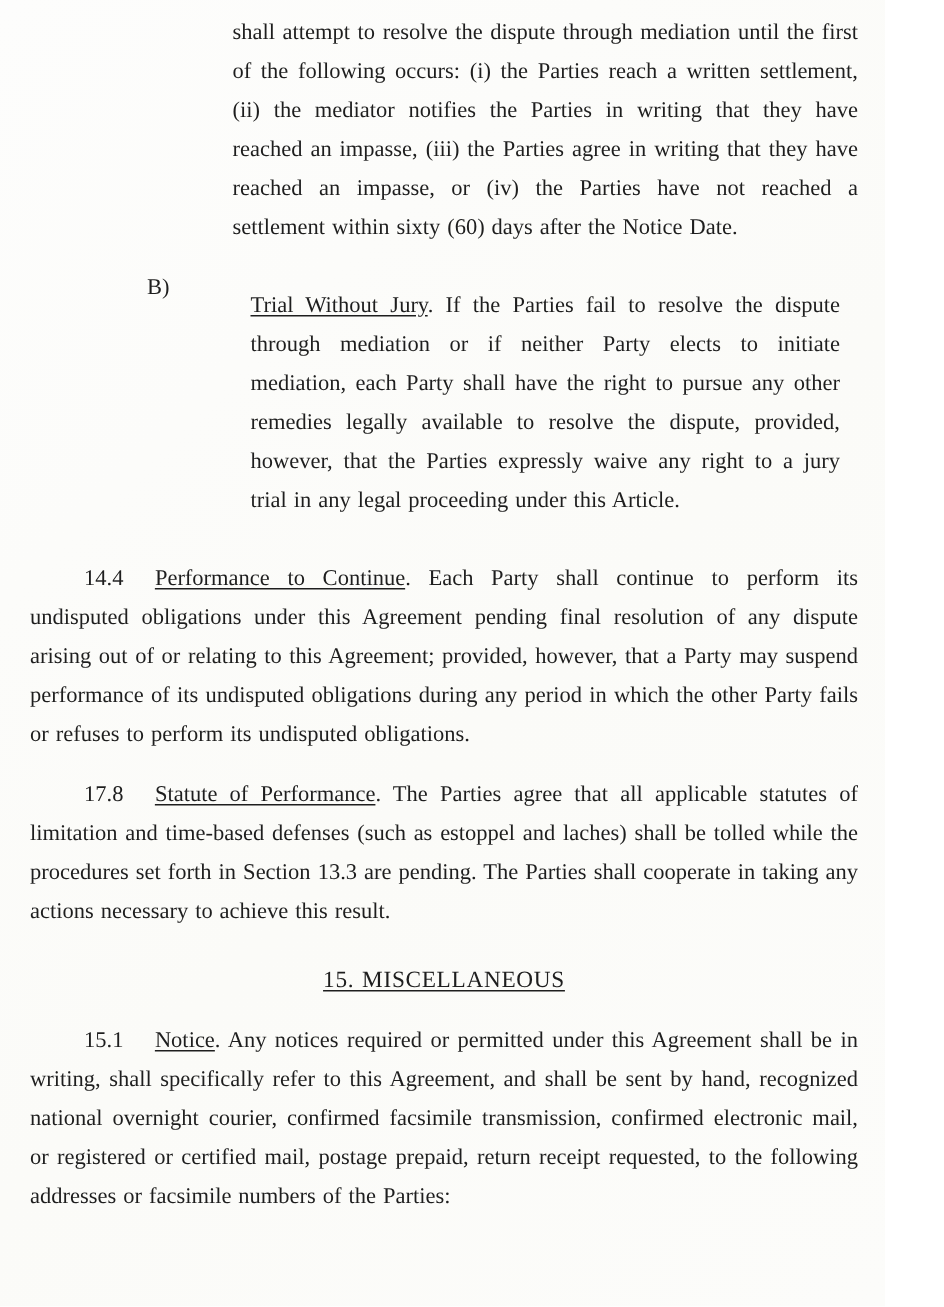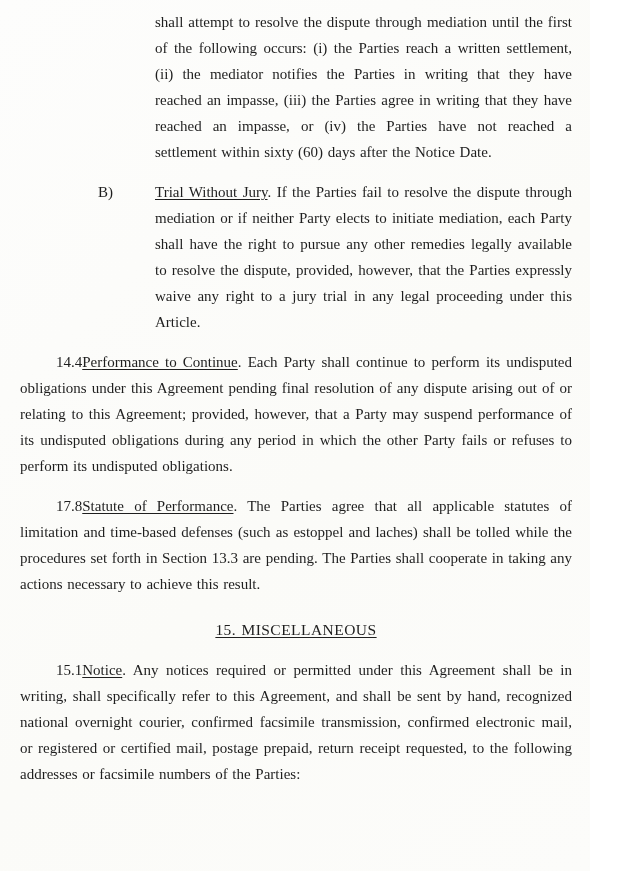--- a/index.html
+++ b/index.html
@@ -31,30 +31,31 @@
   .clause {
     display: flex;
     margin: 14px 0 0 78px;
   }
   .clause-label {
     flex: 0 0 57px;
     width: 57px;
   }
   .clause-body {
     flex: 1;
-    margin: 0;
+    margin: 12px;
     text-align: justify;
   }
   
   .sec {
     margin: 14px 0 0 0;
     text-align: justify;
     text-indent: 36px;
   }
   .sec-num {
+    padding-right: 21px;
   }
   .u {
     text-decoration: underline;
     text-underline-offset: 2px;
   }
   
   .heading {
     margin: 20px 0 0 0;
     text-align: center;
     font-weight: normal;

